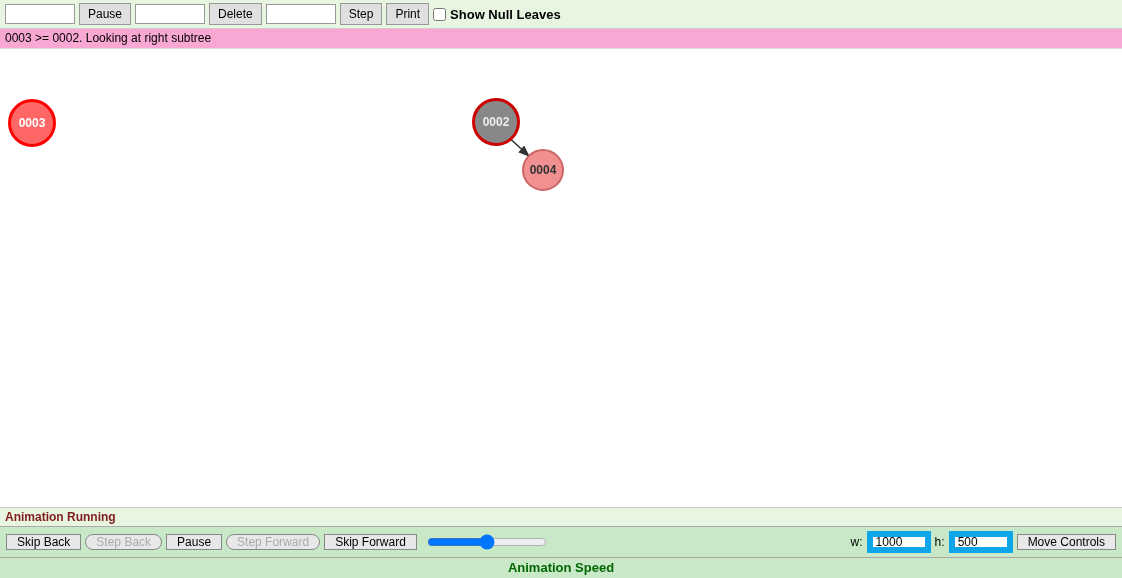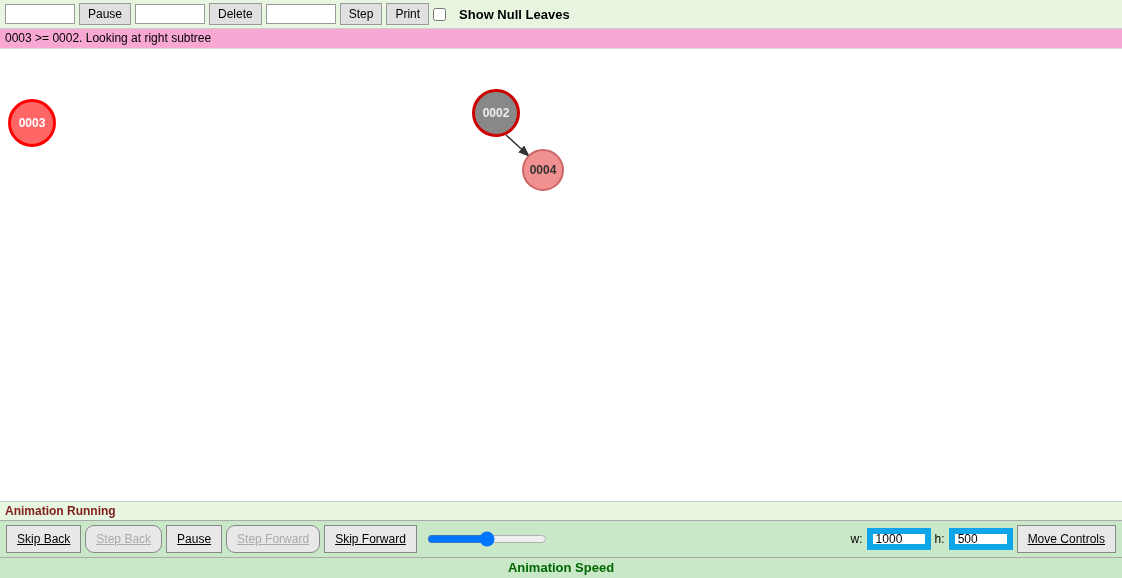--- a/index.html
+++ b/index.html
@@ -34,21 +34,21 @@
       height: 22px;
       padding: 0 8px;
       border: 1px solid #999;
       background: #e0e0e0;
       font-size: 12px;
       cursor: pointer;
     }
     #toolbar label {
       display: flex;
       align-items: center;
-      gap: 13px;
+      gap: 4px;
       font-size: 13px;
       font-weight: bold;
     }
     #toolbar input[type="checkbox"] {
       margin: 0;
     }
 
     
     #status-bar {
       padding: 2px 5px;
@@ -84,21 +84,21 @@
       top: 50px;
       background: #ff6666;
       border: 3px solid red;
       color: white;
     }
 
     .node-0002 {
       width: 48px;
       height: 48px;
       left: 472px;
-      top: 40px;
+      top: 49px;
       background: #888888;
       border: 3px solid #cc0000;
       color: #eee;
     }
 
     .node-0004 {
       width: 42px;
       height: 42px;
       left: 522px;
       top: 100px;
@@ -129,27 +129,26 @@
     
     #bottom-bar {
       display: flex;
       align-items: center;
       background: #c8e8c8;
       border-top: 1px solid #aaa;
       padding: 4px 6px;
       gap: 4px;
     }
     #bottom-bar button {
-      height: 28px;
+      height: 16px;
       padding: 0 10px;
       border: 1px solid #888;
       background: #e8e8e8;
       font-size: 12px;
       cursor: pointer;
-      text-decoration: underline;
     }
     #bottom-bar button:disabled {
       color: #aaa;
       background: #e8e8e8;
       cursor: default;
       border-radius: 9px;
     }
 
     .speed-slider-area {
       display: flex;

